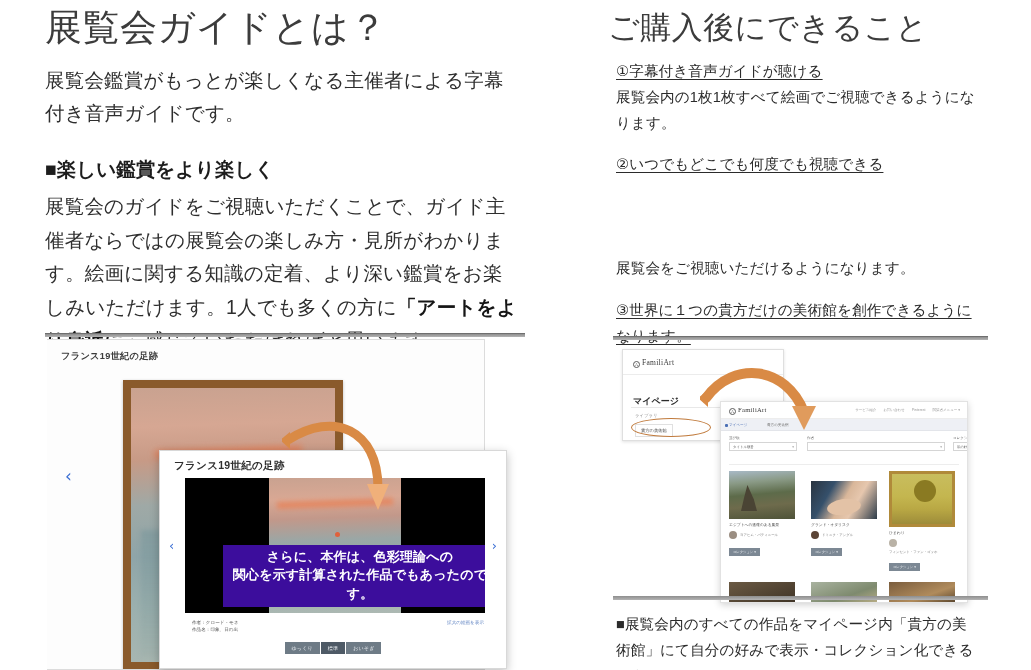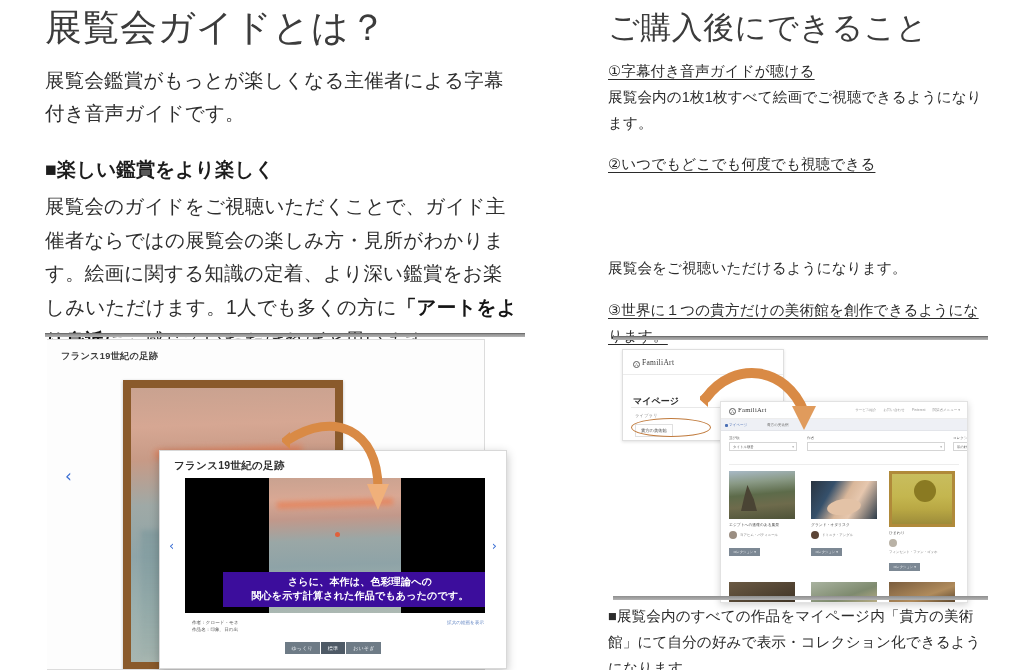--- a/index.html
+++ b/index.html
@@ -60,21 +60,21 @@
     font-weight: bold;
     color: #1d1d1d;
     margin: 22px 0 0 0;
   }
   .body-l .em { font-weight: bold; color: #151515; }
 
   .body-r {
     font-size: 14.6px;
     line-height: 1.78;
     color: #2b2b2b;
-    margin: 0;
+    margin: 8px;
     letter-spacing: 0.1px;
   }
   .r-underline {
     text-decoration: underline;
     text-underline-offset: 3px;
     display: inline;
   }
   .r-block { margin-top: 14px; }
   .r-bold { font-weight: bold; color: #1a1a1a; }
 
@@ -195,21 +195,21 @@
     background: rgba(235,125,80,.70);
     filter: blur(2.5px);
     transform: rotate(-2deg);
   }
   .subtitle-box {
     position: absolute;
     left: 38px; bottom: 6px;
     width: 274px;
     background: #3c0d9c;
     color: #ffffff;
-    font-size: 10px;
+    font-size: 13px;
     font-weight: bold;
     text-align: center;
     line-height: 1.42;
     padding: 3px 2px 4px 2px;
     letter-spacing: .2px;
     z-index: 4;
   }
   .meta-left {
     position: absolute; left: 32px; top: 168px;
     font-size: 4.6px; color: #555; line-height: 1.55;

